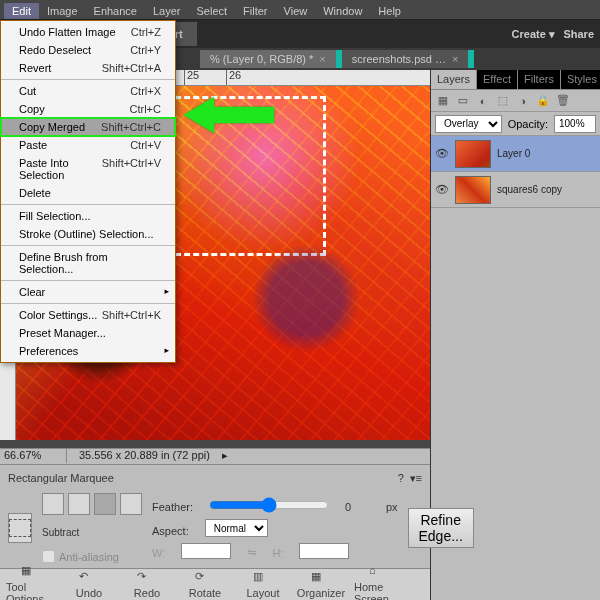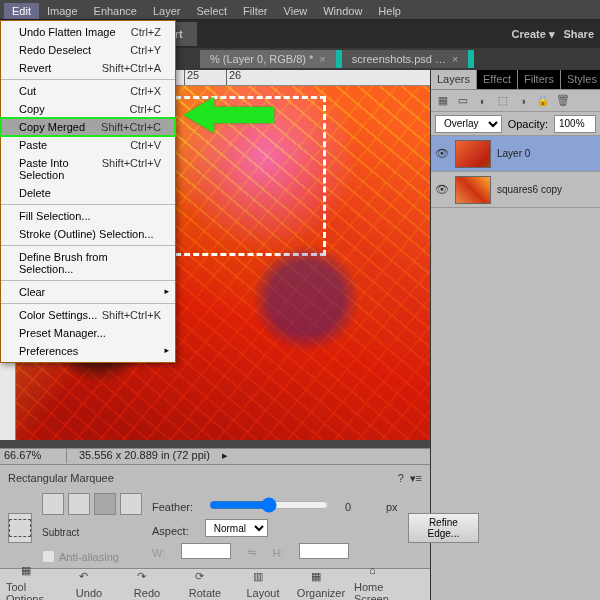--- a/index.html
+++ b/index.html
@@ -47,21 +47,21 @@
 .swatch{width:36px;height:30px;border:1px solid #888;background:#d8d8d8;display:flex;align-items:center;justify-content:center}
 .swatch .big{width:22px;height:18px;border:1px dashed #555}
 .mode-btns{display:flex;gap:4px}
 .mode-btn{width:22px;height:22px;border:1px solid #888;background:#d8d8d8}
 .mode-btn.sel{background:#a8a8a8}
 .lbl{font-size:10px;color:#333}
 .field{display:flex;align-items:flex-end;gap:16px;font-size:10px}
 .field input[type=text]{width:50px;height:16px;border:1px solid #888;background:#fff;font-size:10px;padding:0 2px}
 .slider{width:120px}
 .sel-in{border:1px solid #888;background:#fff;height:18px;font-size:10px;padding:0 4px}
-.btn{border:1px solid #888;background:linear-gradient(#eee,#ccc);padding:3px 19px;font-size:10px}
+.btn{border:1px solid #888;background:linear-gradient(#eee,#ccc);padding:3px 10px;font-size:14px}
 .chk{display:flex;align-items:flex-end;gap:4px;font-size:10px;color:#888}
 .quick{position:absolute;left:0;right:0;bottom:0;height:32px;background:#d0d0d0;border-top:1px solid #888;display:flex;align-items:center;gap:8px;padding:0 6px;font-size:8px;color:#444}
 .qbtn{display:flex;flex-direction:column;align-items:center;gap:1px;width:50px}
 .qbtn .ic{width:20px;height:16px}
 .panels{width:170px;background:#bdbdbd;border-left:1px solid #333;display:flex;flex-direction:column}
 .panel-tabs{height:20px;display:flex;background:#000000;font-size:9px;color:#333;border-bottom:1px solid #888}
 .ptab{padding:3px 6px;border-right:1px solid #888}
 .ptab.sel{background:#bdbdbd}
 .ptab.dim{color:#888}
 .layer-tools{height:22px;display:flex;align-items:center;gap:4px;padding:0 4px;border-bottom:1px solid #999}

